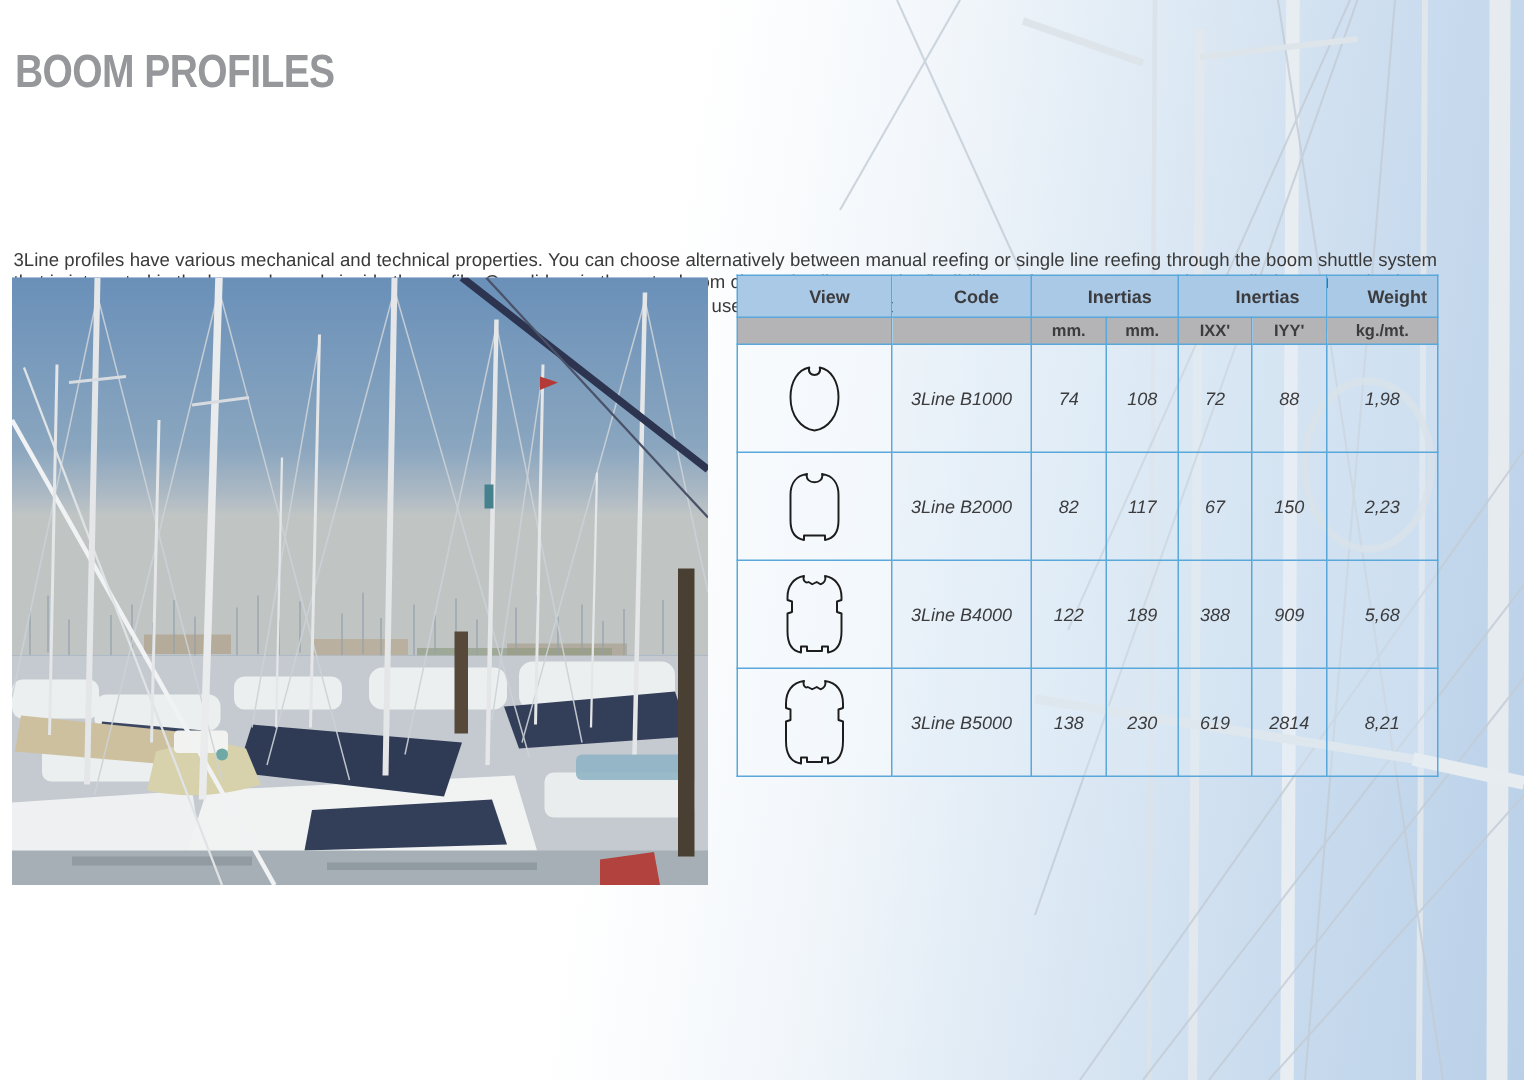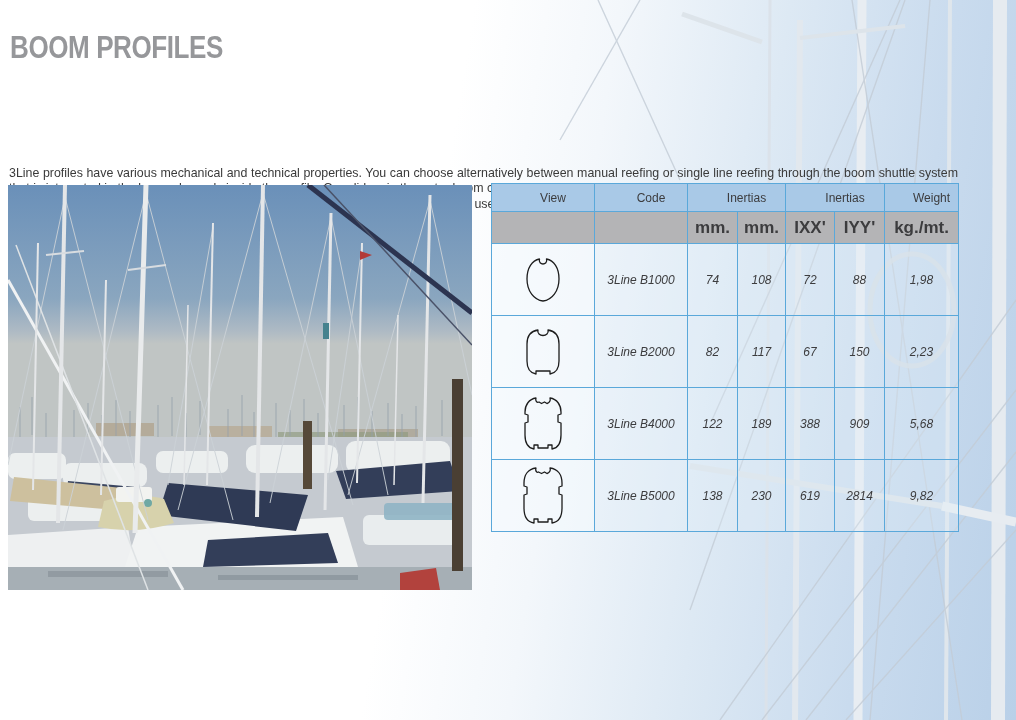--- a/index.html
+++ b/index.html
@@ -36,22 +36,22 @@
   .photo svg { display:block; }
 
   table.boom {
     position:absolute; left:491px; top:183px; width:467px;
     border-collapse:collapse; table-layout:fixed;
   }
   table.boom th, table.boom td {
     border:1px solid #5aa8da; text-align:center; vertical-align:middle;
     color:#3c3c3e; overflow:hidden;
   }
-  table.boom thead tr.h1 th { background:#a9c9e7; height:28px; font-size:12px; font-weight:normal;padding-left:20px; }
-  table.boom thead tr.h2 th { background:#b4b4b6; height:32px; font-size:17px; font-weight:bold; }
+  table.boom thead tr.h1 th { background:#a9c9e7; height:28px; font-size:12px; font-weight:bold;padding-left:20px; }
+  table.boom thead tr.h2 th { background:#b4b4b6; height:18px; font-size:11px; font-weight:bold; }
   table.boom tbody td { height:72px; font-size:12px; background:rgba(226,238,249,0.30);font-style:italic; }
   table.boom tbody td.view-cell { background:rgba(244,249,253,0.55); }
   .profile-icon svg { display:block; margin:0 auto; }
   .profile-icon path { fill:none; stroke:#1d1d1d; stroke-width:1.3; stroke-linejoin:round; }
 </style>
 </head>
 <body>
 
 <div class="page">
 
@@ -255,18 +255,18 @@
             <svg width="48" height="66" viewBox="0 0 48 66">
                 <path d="M17,5 C9,6 5,12 5,20 L5,23 L8,24 L8,31 L5,32 L5,45 C5,54 8,59 15,60 L15,56 L19,56 L19,59 L29,59 L29,56 L33,56 L33,60 C40,59 43,54 43,45 L43,32 L40,31 L40,24 L43,23 L43,20 C43,12 39,6 31,5 C32,8 30,10 28,10.5 L25.5,9 L22.5,10.5 L19.5,9 C18,10 16,8 17,5 Z"></path>
               </svg>
           </span>
         </td>
         <td>3Line B5000</td>
         <td>138</td>
         <td>230</td>
         <td>619</td>
         <td>2814</td>
-        <td>9,82</td>
+        <td>8,21</td>
       </tr>
     </tbody>
   </table>
 
 </div>
 
 </body></html>

